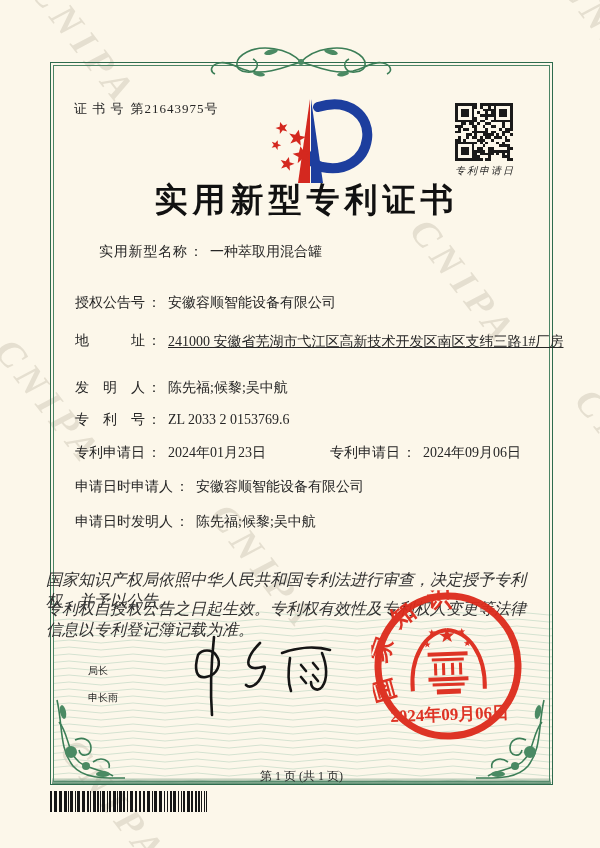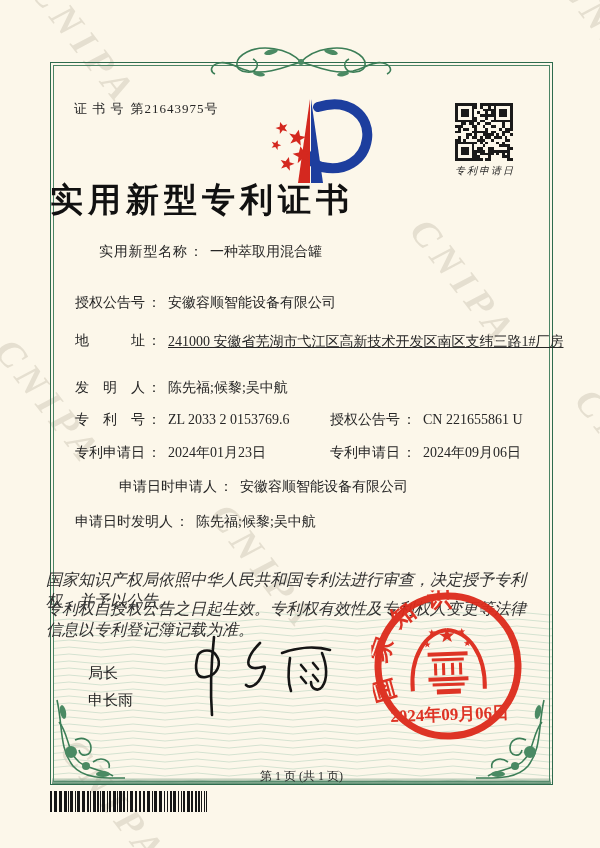--- a/index.html
+++ b/index.html
@@ -37,37 +37,37 @@
   
   .cert-no { position:absolute; left:74px; top:100px; font-size:13px; letter-spacing:1px; z-index:2; }
   .cert-no span { margin-right:6px; }
   .logo { position:absolute; left:252px; top:95px; z-index:2; }
   .qr-box { position:absolute; left:455px; top:103px; width:58px; height:58px; z-index:2; }
   .qr-caption {
     position:absolute; left:438px; top:164px; width:94px; text-align:center;
     font-size:10px; letter-spacing:2px; color:#2a2a2a; z-index:2; font-style:italic;
   }
   .title {
-    position:absolute; left:50px; top:178px; width:513px; text-align:left;
+    position:absolute; left:50px; top:178px; width:513px; text-align:center;
     font-size:33px; font-weight:700; letter-spacing:5px; color:#111; z-index:2;
   }
   .row { position:absolute; left:75px; font-size:14px; white-space:nowrap; z-index:2; }
   .lbl { display:inline-block; text-align:justify; text-align-last:justify; vertical-align:top; }
   .w70 { width:70px; } .w88 { width:88px; } .w98 { width:98px; }
   .colon { margin:0 7px 0 2px; }
   .val { color:#262626; }
   .row-address .val {
     display:inline-block; width:398px; white-space:normal; line-height:20px; vertical-align:top;text-decoration:underline;
   }
   .col2 { position:absolute; left:255px; top:0; }
   .decl {
     position:absolute; left:46px; width:480px; z-index:2;
     font-style:italic; color:#303030; text-align:justify;
   }
-  .cm { position:absolute; left:88px; font-family:"Liberation Sans", sans-serif; font-size:15px; color:#222; z-index:3; }
+  .cm { position:absolute; left:88px; font-family:"Liberation Sans", sans-serif; font-size:10px; color:#222; z-index:3; }
   .signature { position:absolute; left:170px; top:625px; z-index:3; }
   .seal { position:absolute; left:372px; top:590px; z-index:4; transform:rotate(-2deg); opacity:.95; }
   .footer { position:absolute; left:50px; top:768px; width:503px; text-align:center; font-size:12px; z-index:2; }
   .barcode { position:absolute; left:50px; top:791px; height:21px; display:flex; align-items:stretch; z-index:2; }
   .barcode i { display:block; background:#161616; }
 </style>
 </head>
 <body>
 
 <div class="wm-layer">
@@ -421,33 +421,30 @@
 <div class="row row-address" style="top:332px;">
   <span class="lbl w70">地址</span><span class="colon">：</span><span class="val">241000 安徽省芜湖市弋江区高新技术开发区南区支纬三路1#厂房</span>
 </div>
 
 <div class="row" style="top:379px;">
   <span class="lbl w70">发明人</span><span class="colon">：</span><span class="val">陈先福;候黎;吴中航</span>
 </div>
 
 <div class="row" style="top:411px;">
   <span class="lbl w70">专利号</span><span class="colon">：</span><span class="val">ZL 2033 2 0153769.6</span>
-  <span class="col2">
-    <span class="lbl w70">授权公告号</span><span class="colon">：</span><span class="val">CN 221655861 U</span>
-  </span>
 </div>
 
 <div class="row" style="top:444px;">
   <span class="lbl w70">专利申请日</span><span class="colon">：</span><span class="val">2024年01月23日</span>
   <span class="col2">
     <span class="lbl w70">专利申请日</span><span class="colon">：</span><span class="val">2024年09月06日</span>
   </span>
 </div>
 
-<div class="row" style="top:478px;margin-left:44px;">
+<div class="row" style="top:478px;">
   <span class="lbl w98">申请日时申请人</span><span class="colon">：</span><span class="val">安徽容顺智能设备有限公司</span>
 </div>
 
 <div class="row" style="top:513px;">
   <span class="lbl w98">申请日时发明人</span><span class="colon">：</span><span class="val">陈先福;候黎;吴中航</span>
 </div>
 
 <div class="decl l1" style="position:absolute; top:570px;">国家知识产权局依照中华人民共和国专利法进行审查，决定授予专利权，并予以公告。</div>
 <div class="decl l2" style="position:absolute; top:599px;">专利权自授权公告之日起生效。专利权有效性及专利权人变更等法律信息以专利登记簿记载为准。</div>
 

